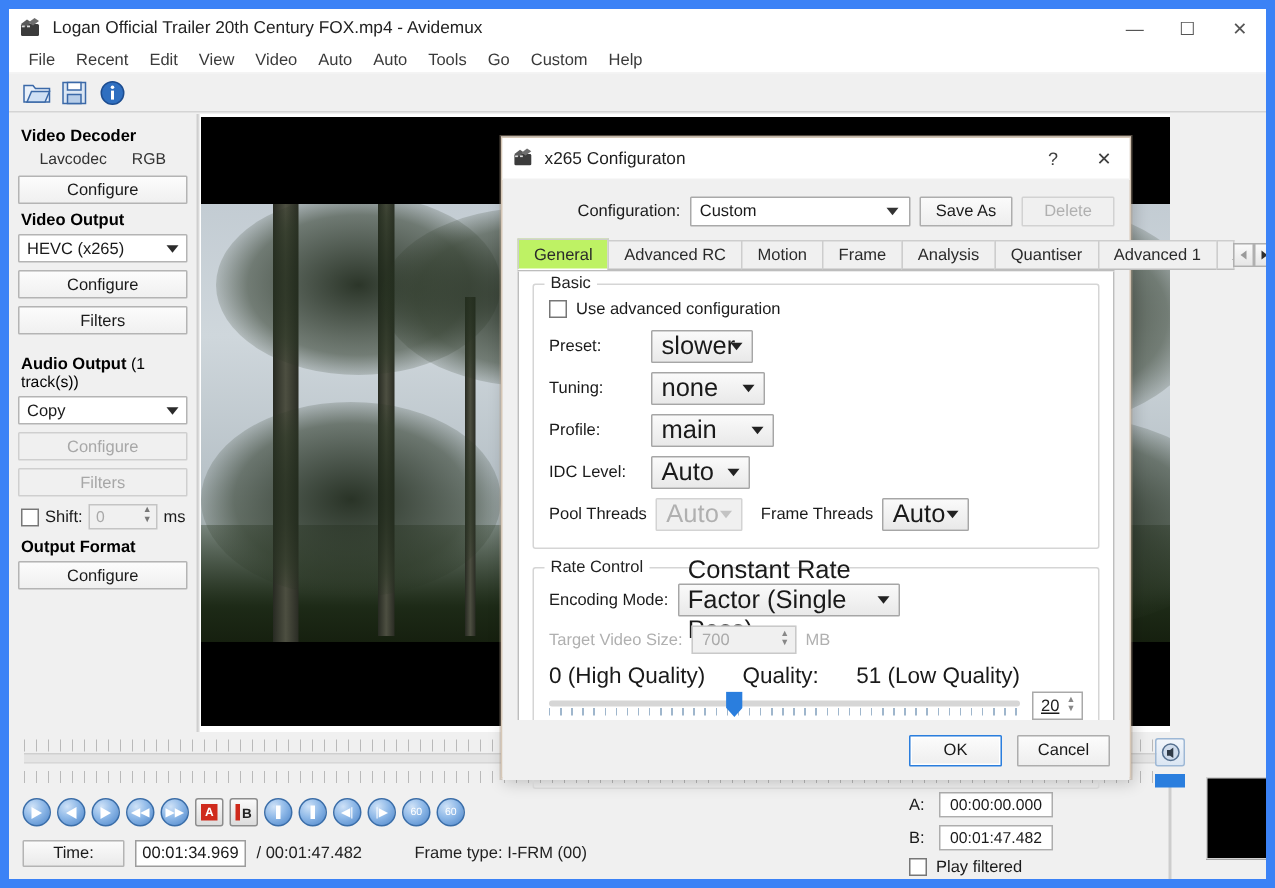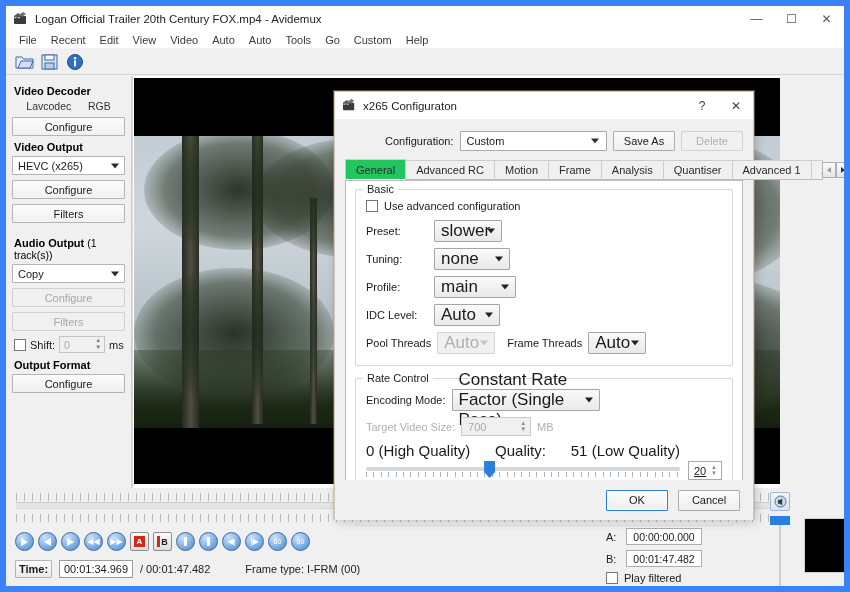--- a/index.html
+++ b/index.html
@@ -307,26 +307,25 @@
 
   #timerow {
     position: absolute;
     left: 9px; top: 72px;
     display: flex;
     align-items: center;
     gap: 7px;
     font-size: 11px;
   }
   .timelabel {
-    width: 37px; height: 18px;
+    width: 68px; height: 18px;
     background: linear-gradient(to bottom,#fbfbfb,#eaeaea);
     border: 1px solid #b4b4b4;
     display: flex; align-items: center; justify-content: center;
     border-radius: 1px;
-    font-weight: bold;
   }
   .timefield {
     width: 74px; height: 18px;
     background: #fff;
     border: 1px solid #9c9c9c;
     display: flex; align-items: center; justify-content: center;
     font-size: 11px;
   }
   .dur { color:#222; }
   .ftype { margin-left: 28px; color: #222; }
@@ -450,21 +449,21 @@
     display:flex;align-items:center;
     font-size: 11px;
     background: #f0f0f0;
     border: 1px solid #cdcdcd;
     border-bottom: 1px solid #bdbdbd;
     margin-right: -1px;
     color: #2a2a2a;
     white-space: nowrap;
   }
   .tab.active {
-    background: #22c55e;
+    background: #bef264;
     border-bottom-color: #ffffff;
     height: 21px;
   }
   .tab.clipped { overflow:hidden; max-width: 44px; padding-right:0; }
   .tabscroll {
     margin-left: auto;
     display: flex;
     align-items: center;
     height: 16px;
     align-self: center;

